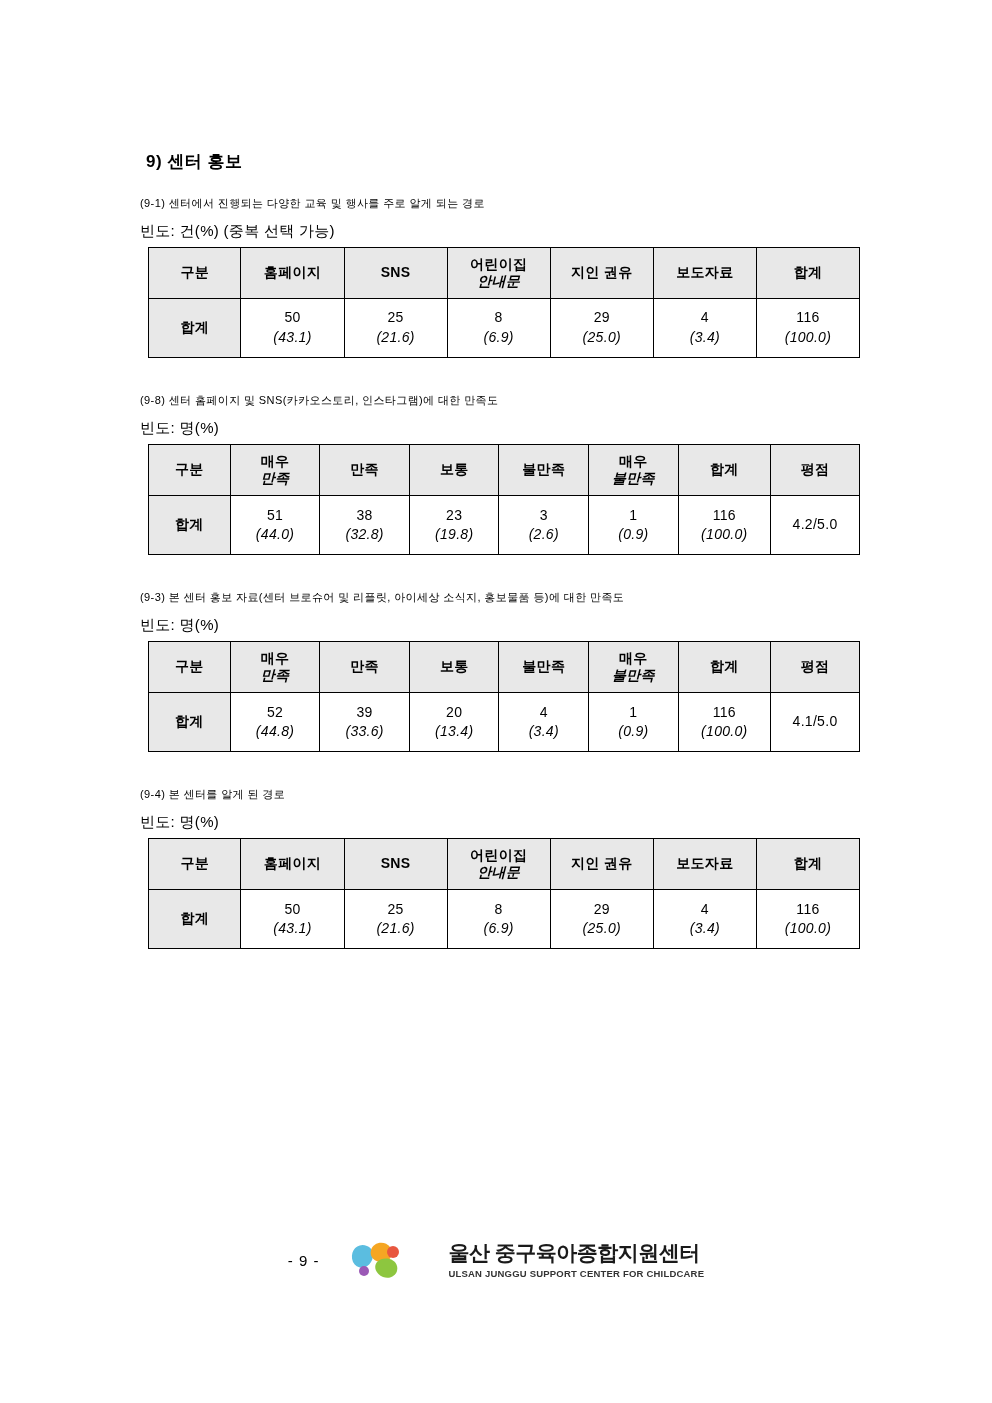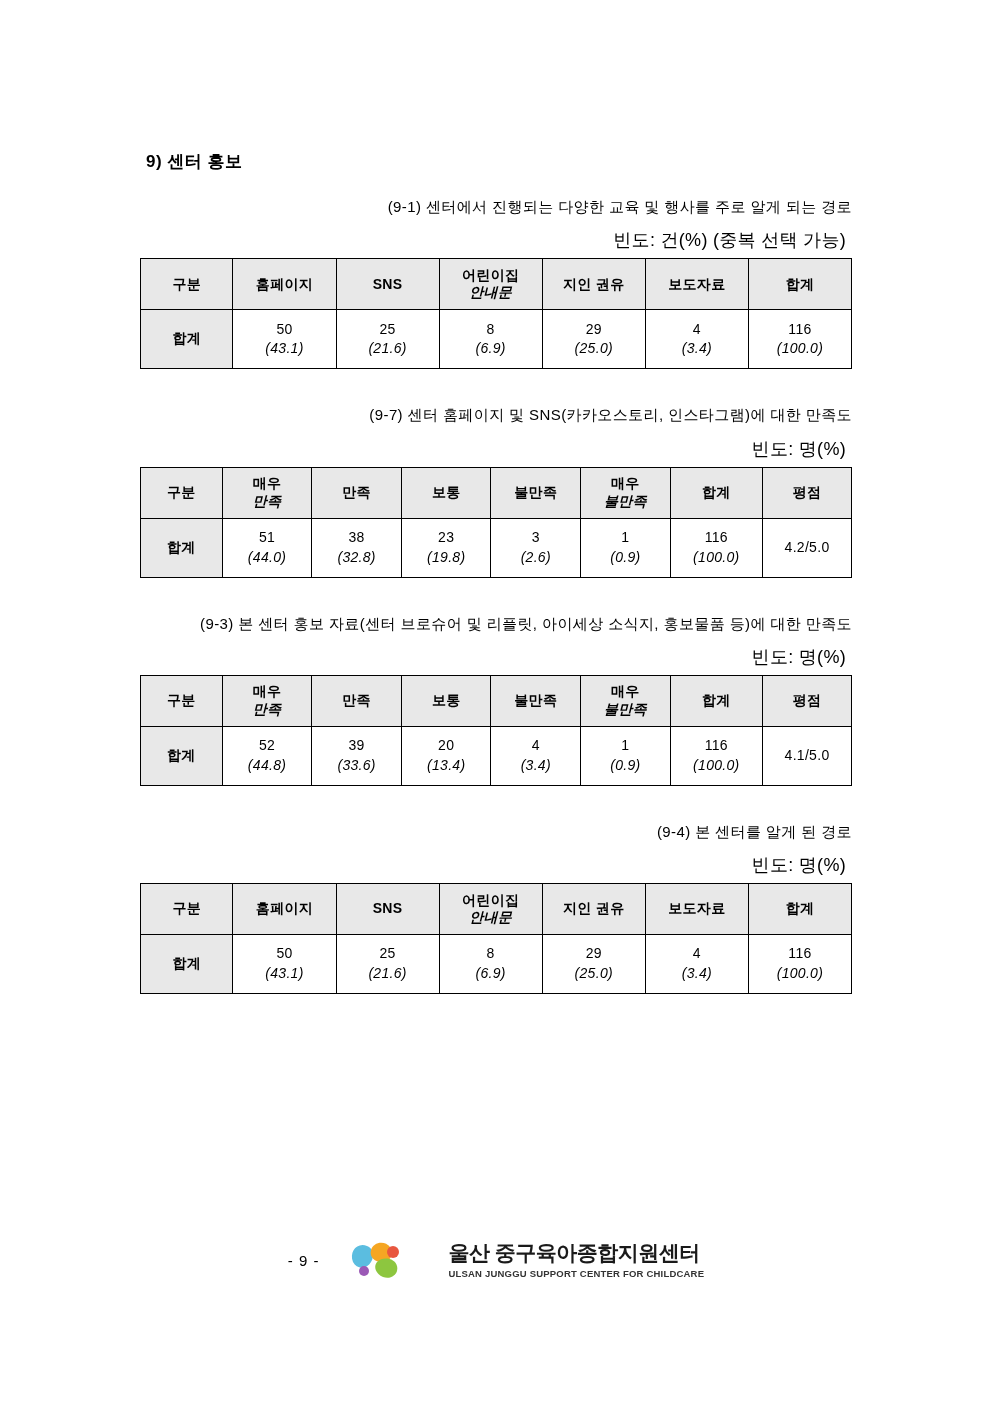--- a/index.html
+++ b/index.html
@@ -21,37 +21,36 @@
     box-sizing: border-box;
     padding: 150px 140px 0 140px;
   }
   .section-title {
     font-size: 17px;
     font-weight: bold;
     letter-spacing: 0.5px;
     margin: 0 0 22px 6px;
   }
   .q-text {
-    font-size: 15px;
+    font-size: 11px;
     letter-spacing: 0.4px;
     line-height: 1.55;
     margin: 0 0 10px 0;
-    text-align: right;
   }
   .freq-note {
-    font-size: 18px;
-    text-align: right;
+    font-size: 15px;
     letter-spacing: 0.3px;
     margin: 10px 0 6px 0;
     padding-right: 6px;
   }
   table.tbl {
     border-collapse: collapse;
     width: 100%;
     table-layout: fixed;
+    margin-left: 8px;
   }
   table.tbl td, table.tbl th {
     border: 1px solid #000000;
     text-align: center;
     vertical-align: middle;
     font-size: 14px;
     letter-spacing: 0.3px;
     padding: 0;
   }
   table.tbl thead td {
@@ -178,21 +177,21 @@
           <td>
             <span class="cell-main">116</span>
             <span class="cell-sub">(100.0)</span>
           </td>
         </tr>
       </tbody>
     </table>
   </div>
 
   <div class="blk">
-    <div class="q-text">(9-7) 센터 홈페이지 및 SNS(카카오스토리, 인스타그램)에 대한 만족도</div>
+    <div class="q-text">(9-8) 센터 홈페이지 및 SNS(카카오스토리, 인스타그램)에 대한 만족도</div>
     <div class="freq-note">빈도: 명(%)</div>
     <table class="tbl">
       <colgroup>
         <col style="width:11.5%">
           <col style="width:12.6%">
           <col style="width:12.6%">
           <col style="width:12.6%">
           <col style="width:12.6%">
           <col style="width:12.6%">
           <col style="width:13%">

